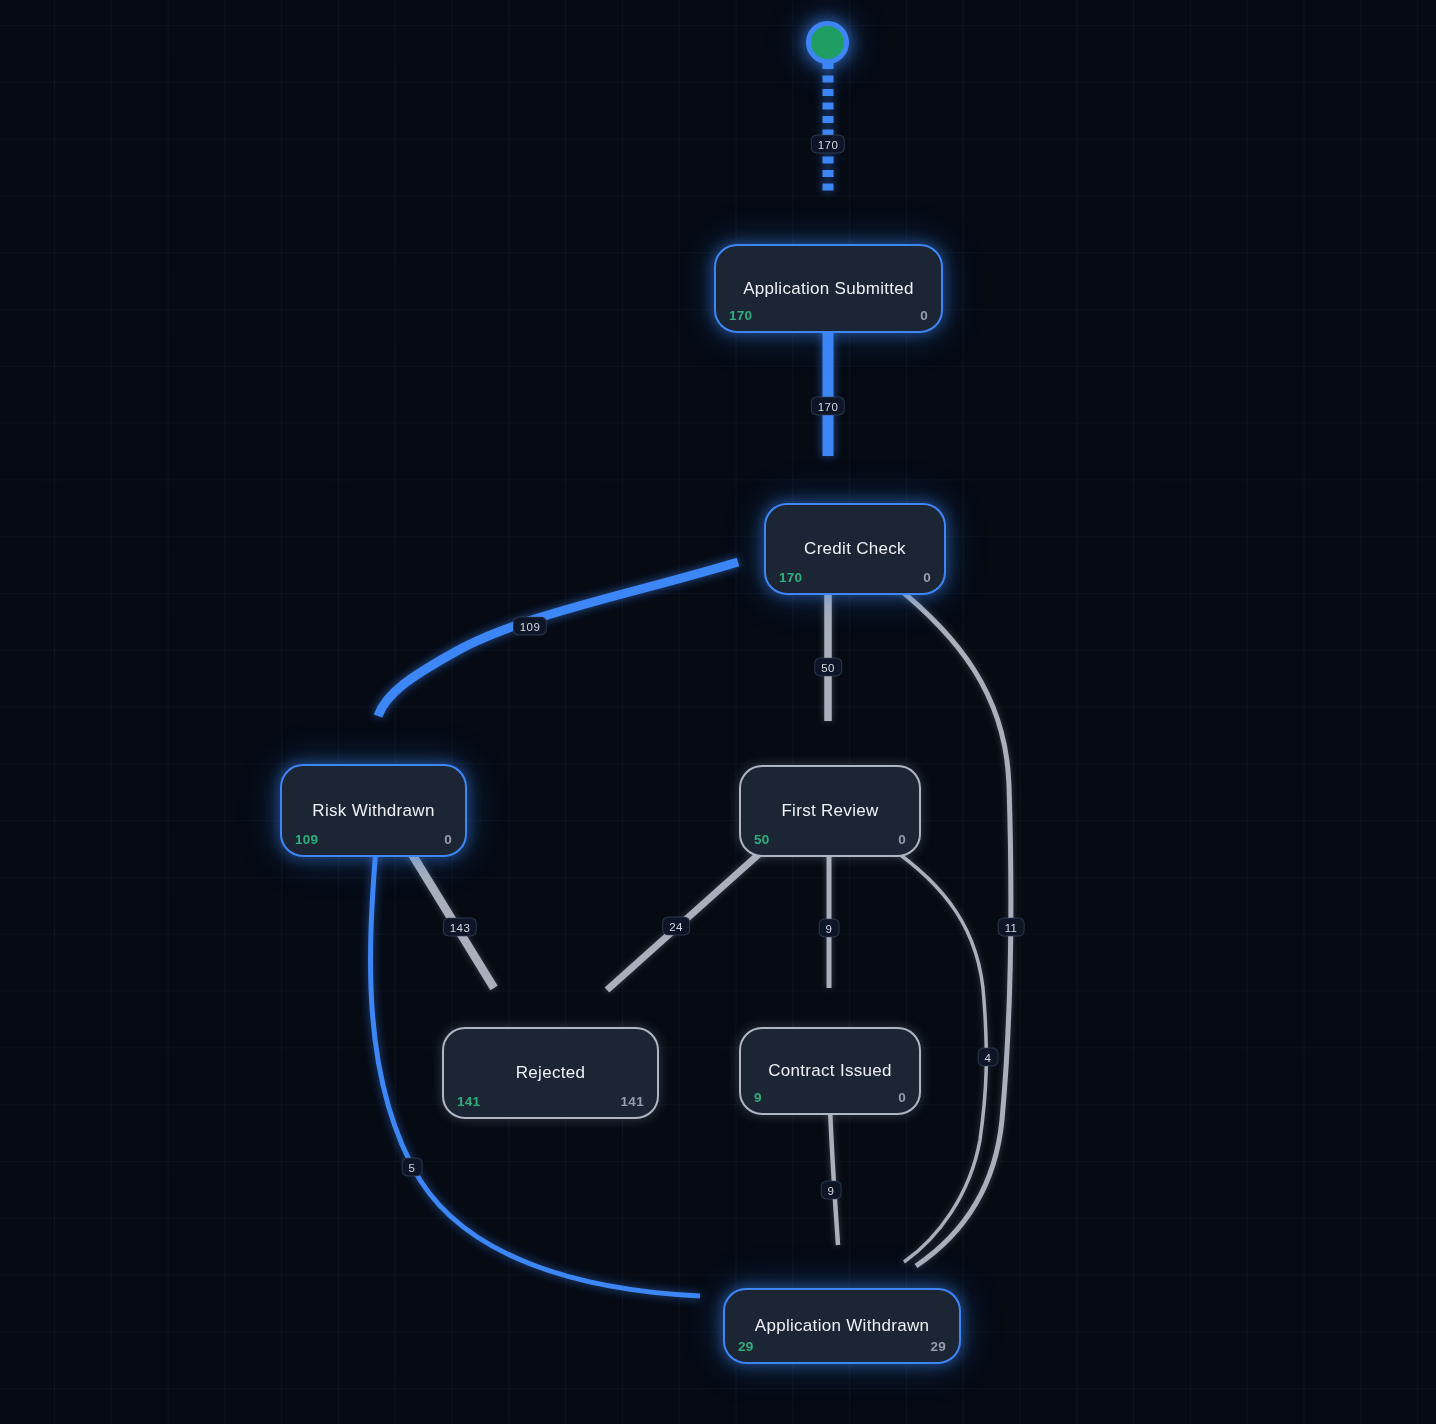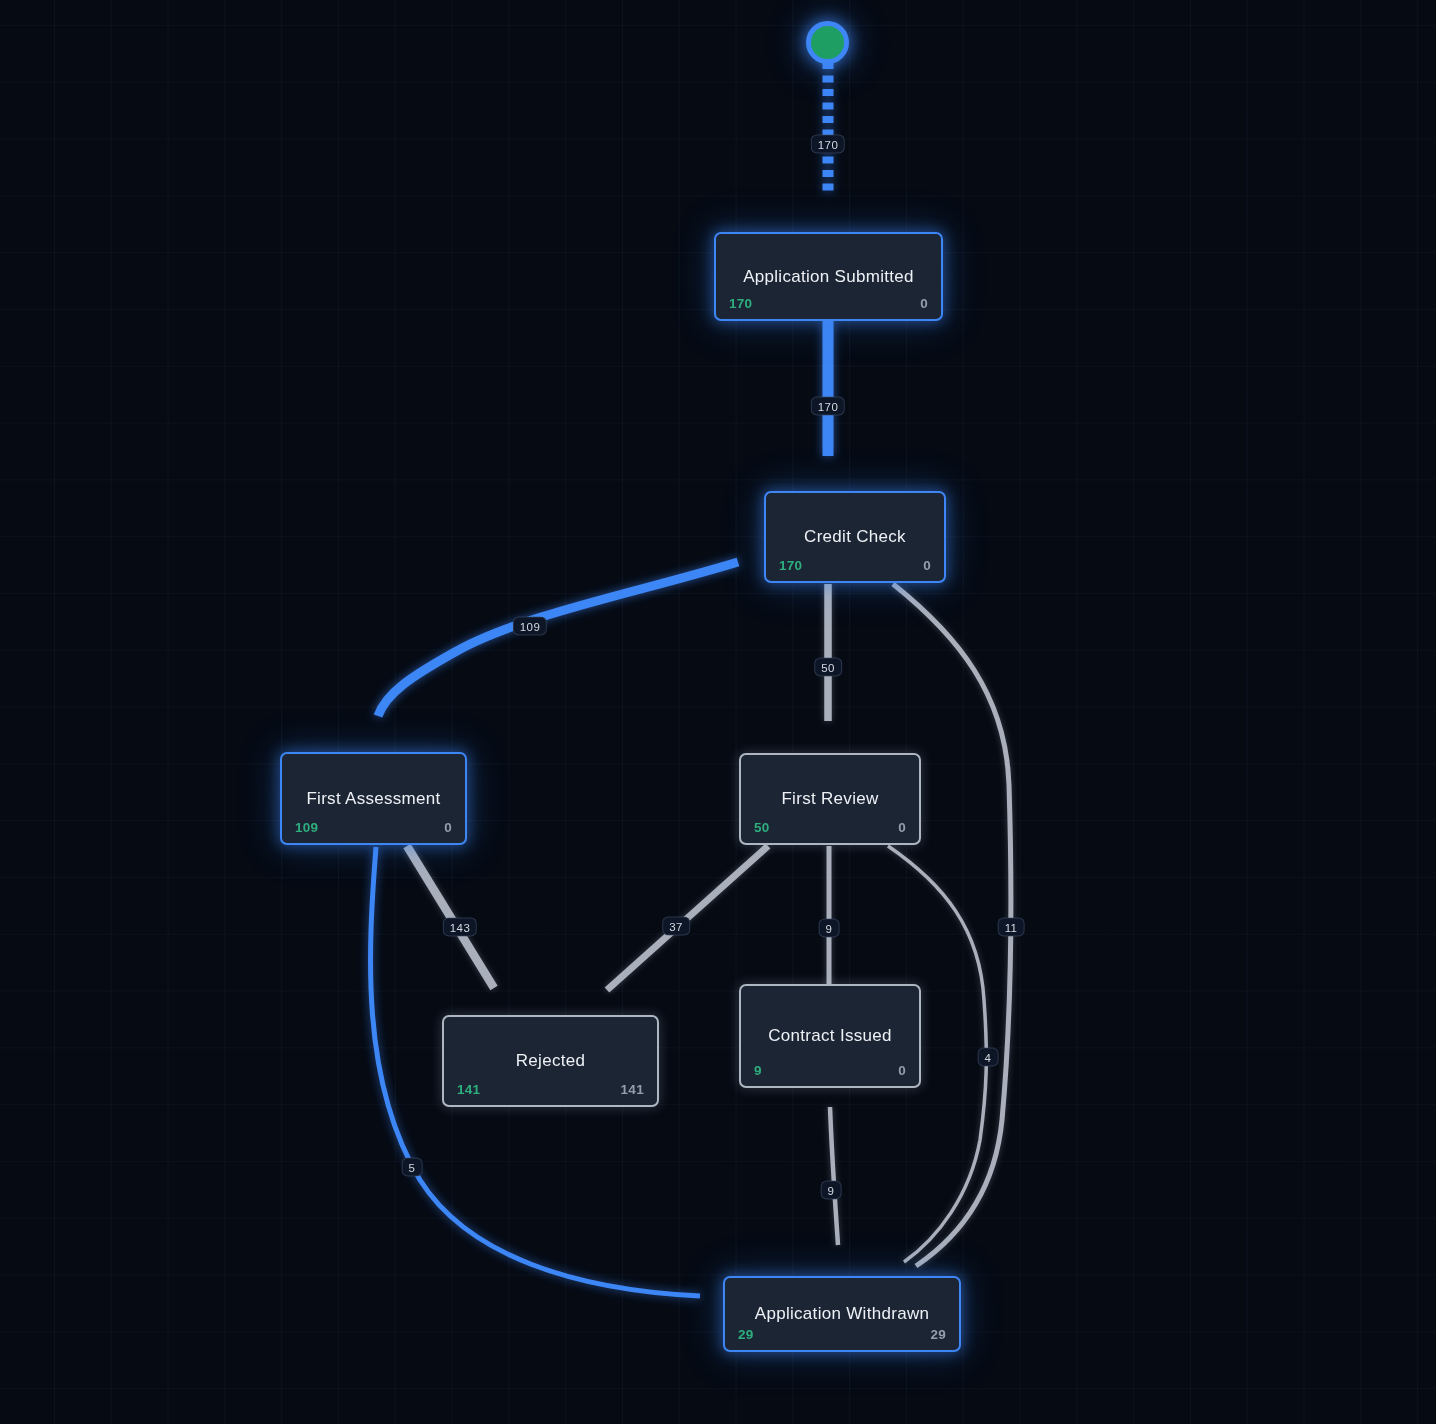--- a/index.html
+++ b/index.html
@@ -14,23 +14,24 @@
     background-size:56.8px 56.8px;
     background-position:-2.8px 25px;
     font-family:"Liberation Sans", sans-serif;
   }
   svg.edges{position:absolute;left:0;top:0;z-index:1;}
   svg.edges path{fill:none;}
 
   .node{
     position:absolute;z-index:3;
     background:#1b2534;
-    border-radius:7px;
+    border-radius:23px;
     box-sizing:border-box;
     cursor:pointer;
+    margin-top:12px;
   }
   .node.blue{
     border:2.5px solid #3e86f6;
     box-shadow:0 0 14px 2px rgba(62,134,246,.45), 0 0 38px 6px rgba(62,134,246,.20);
   }
   .node.gray{
     border:2px solid #aeb6c2;
     box-shadow:0 0 12px 1px rgba(190,205,228,.22);
     text-align:right;
   }
@@ -115,21 +116,21 @@
       <path d="M 376 847 C 368 950, 360 1080, 420 1180 C 468 1256, 575 1290, 700 1296" stroke="#3e86f6" stroke-width="5" marker-end="url(#arr-blue-sm)"></path>
     </g>
   </svg>
 
   <div class="edge-label" style="left:828px;top:144px">170</div>
   <div class="edge-label" style="left:828px;top:406px">170</div>
   <div class="edge-label" style="left:530px;top:626px">109</div>
   <div class="edge-label" style="left:828px;top:667px">50</div>
   <div class="edge-label" style="left:1011px;top:927px">11</div>
   <div class="edge-label" style="left:460px;top:927px">143</div>
-  <div class="edge-label" style="left:676px;top:926px">37</div>
+  <div class="edge-label" style="left:676px;top:926px">24</div>
   <div class="edge-label" style="left:829px;top:928px">9</div>
   <div class="edge-label" style="left:988px;top:1057px">4</div>
   <div class="edge-label" style="left:831px;top:1190px">9</div>
   <div class="edge-label" style="left:412px;top:1167px">5</div>
 
   <div class="start-node"></div>
 
   <div class="node blue" style="left:714px;top:232px;width:229px;height:89px">
     <div class="node-title">Application Submitted</div>
     <div class="node-counts">
@@ -140,21 +141,21 @@
 
   <div class="node blue" style="left:764px;top:491px;width:182px;height:92px">
     <div class="node-title">Credit Check</div>
     <div class="node-counts">
       <span class="count-left">170</span>
       <span class="count-right">0</span>
     </div>
   </div>
 
   <div class="node blue" style="left:280px;top:752px;width:187px;height:93px">
-    <div class="node-title">First Assessment</div>
+    <div class="node-title">Risk Withdrawn</div>
     <div class="node-counts">
       <span class="count-left">109</span>
       <span class="count-right">0</span>
     </div>
   </div>
 
   <div class="node gray" style="left:739px;top:753px;width:182px;height:92px">
     <div class="node-title">First Review</div>
     <div class="node-counts">
       <span class="count-left">50</span>
@@ -163,21 +164,21 @@
   </div>
 
   <div class="node gray" style="left:442px;top:1015px;width:217px;height:92px">
     <div class="node-title">Rejected</div>
     <div class="node-counts">
       <span class="count-left">141</span>
       <span class="count-right">141</span>
     </div>
   </div>
 
-  <div class="node gray" style="left:739px;top:984px;width:182px;height:104px">
+  <div class="node gray" style="left:739px;top:1015px;width:182px;height:88px">
     <div class="node-title">Contract Issued</div>
     <div class="node-counts">
       <span class="count-left">9</span>
       <span class="count-right">0</span>
     </div>
   </div>
 
   <div class="node blue" style="left:723px;top:1276px;width:238px;height:76px">
     <div class="node-title">Application Withdrawn</div>
     <div class="node-counts">

